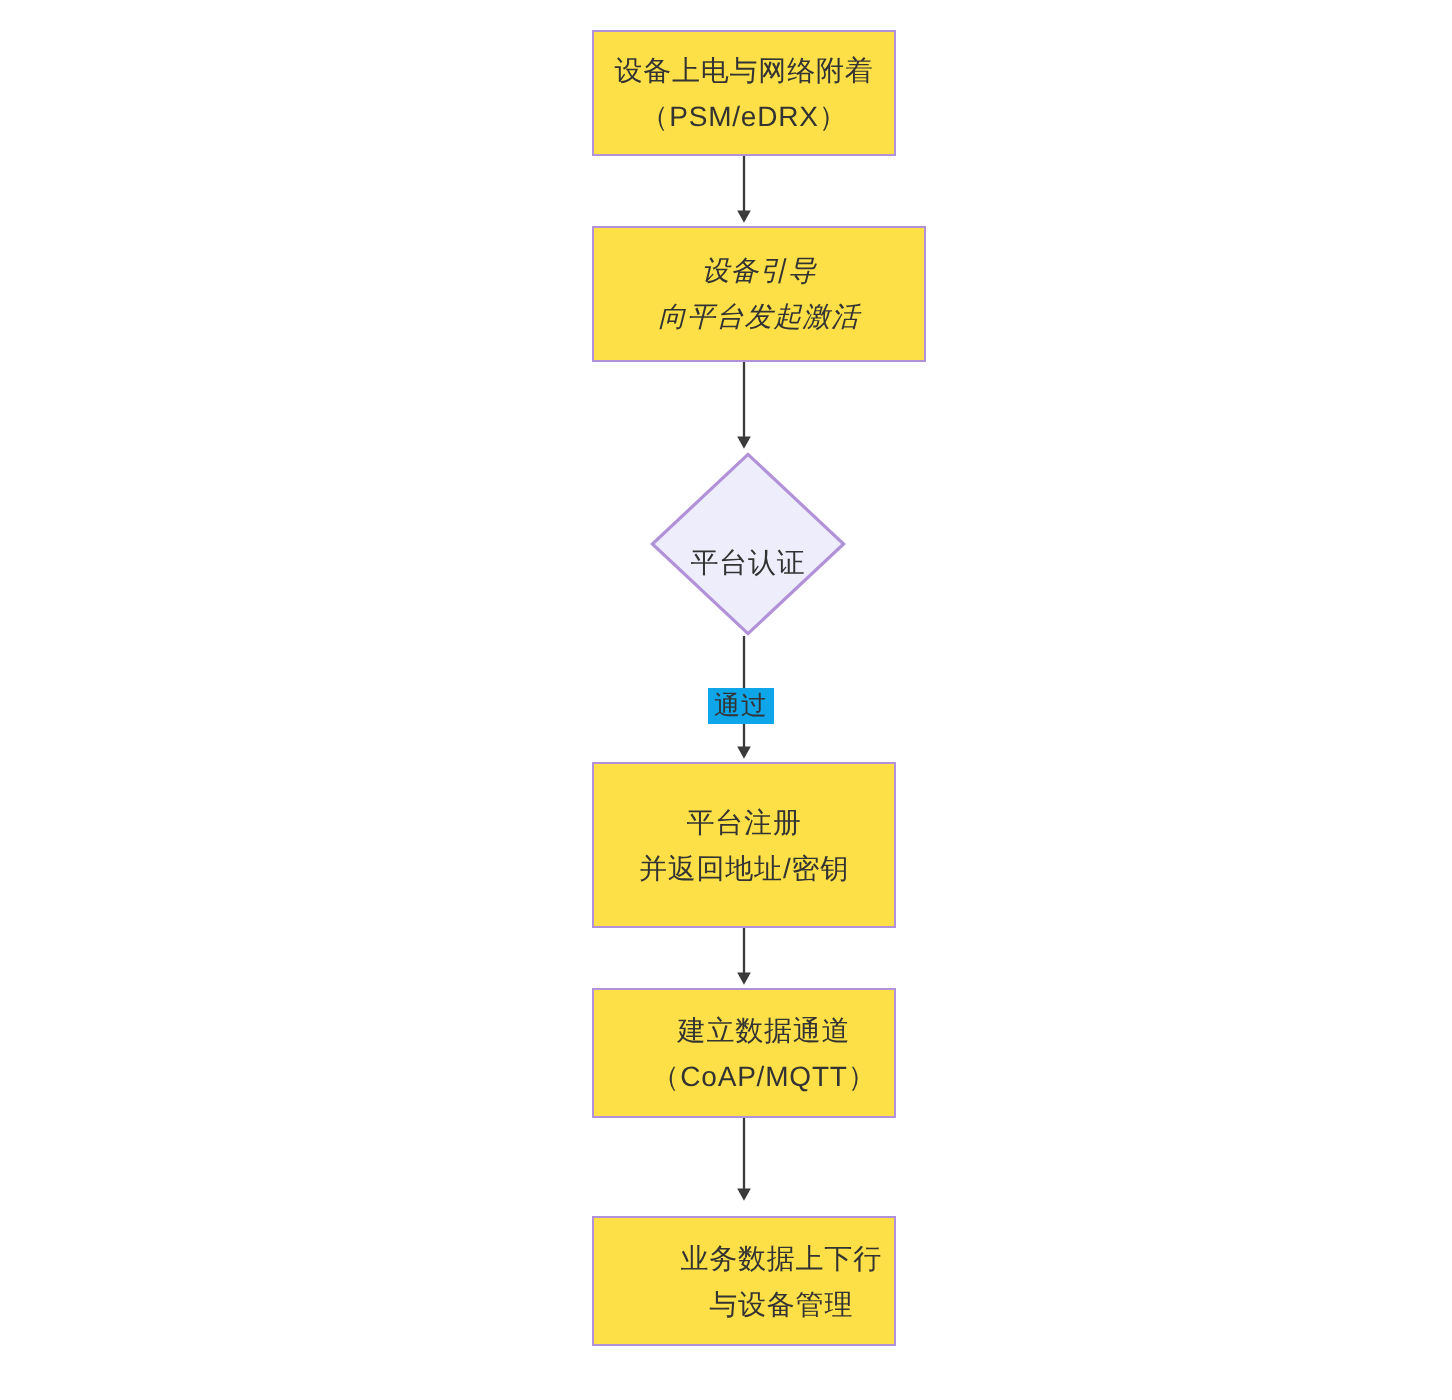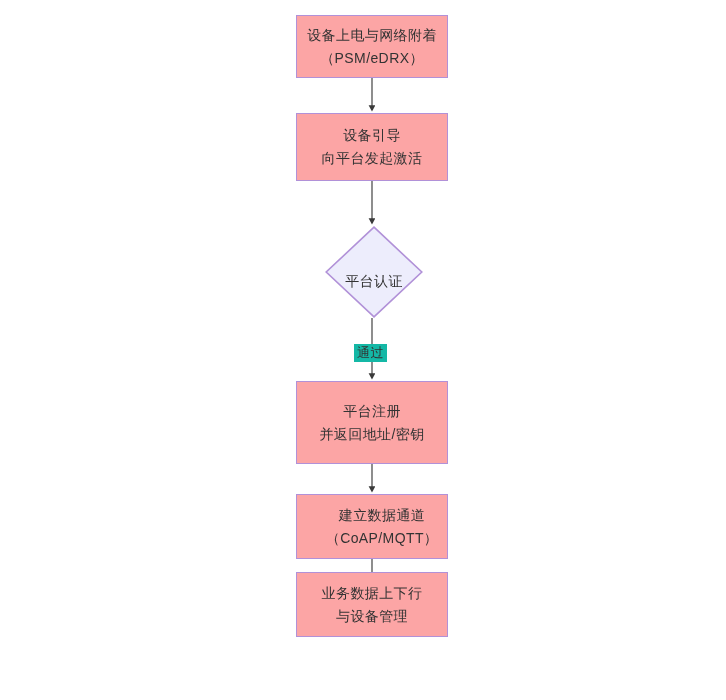--- a/index.html
+++ b/index.html
@@ -35,21 +35,21 @@
 
   
   .node {
     position: absolute;
     box-sizing: border-box;
     z-index: 2;
     display: flex;
     align-items: center;
     justify-content: center;
     text-align: center;
-    background: #fca5a5;
+    background: #fde047;
     border: 1.6px solid #b191d8;
     color: #333333;
     font-size: 14px;
     line-height: 23px;
     letter-spacing: 0.4px;
   }
   .node .node-text {
     display: block;
     white-space: pre-line;
     padding: 0 6px;
@@ -79,21 +79,21 @@
     letter-spacing: 0.4px;
     text-align: center;
     white-space: pre-line;
     margin-top: 18px;
   }
 
   
   .edge-label {
     position: absolute;
     z-index: 3;
-    background: #14b8a6;
+    background: #0ea5e9;
     color: #333333;
     font-size: 13px;
     line-height: 16px;
     letter-spacing: 0.4px;
     padding: 1px 3px;
     white-space: nowrap;
     text-align: center;
   }
 </style>
 </head>
@@ -115,21 +115,21 @@
       <line x1="372" y1="452" x2="372" y2="491" marker-end="url(#arrowhead)"></line>
       <line x1="372" y1="559" x2="372" y2="599" marker-end="url(#arrowhead)"></line>
     </g>
   </svg>
 
   <div class="node" style="left:296px; top:15px; width:152px; height:63px;">
     <span class="node-text">设备上电与网络附着
 （PSM/eDRX）</span>
   </div>
 
-  <div class="node" style="left:296px; top:113px; width:152px; height:68px;">
+  <div class="node" style="left:296px; top:113px; width:167px; height:68px;font-style:italic;">
     <span class="node-text">设备引导
 向平台发起激活</span>
   </div>
 
   <div class="node-decision" style="left:325px; top:226px; width:98px; height:92px;">
     <svg class="diamond-shape" viewBox="0 0 98 92" preserveAspectRatio="none" xmlns="http://www.w3.org/2000/svg">
       <polygon points="49,1.2 96.8,46 49,90.8 1.2,46" fill="#ededfc" stroke="#b191d8" stroke-width="1.6"></polygon>
     </svg>
     <span class="node-text">平台认证</span>
   </div>
@@ -141,18 +141,18 @@
   <div class="node" style="left:296px; top:381px; width:152px; height:83px;">
     <span class="node-text">平台注册
 并返回地址/密钥</span>
   </div>
 
   <div class="node" style="left:296px; top:494px; width:152px; height:65px;padding-left:20px;">
     <span class="node-text">建立数据通道
 （CoAP/MQTT）</span>
   </div>
 
-  <div class="node" style="left:296px; top:572px; width:152px; height:65px;">
+  <div class="node" style="left:296px; top:608px; width:152px; height:65px;justify-content:flex-end;">
     <span class="node-text">业务数据上下行
 与设备管理</span>
   </div>
 
 </div>
 
 </body></html>

